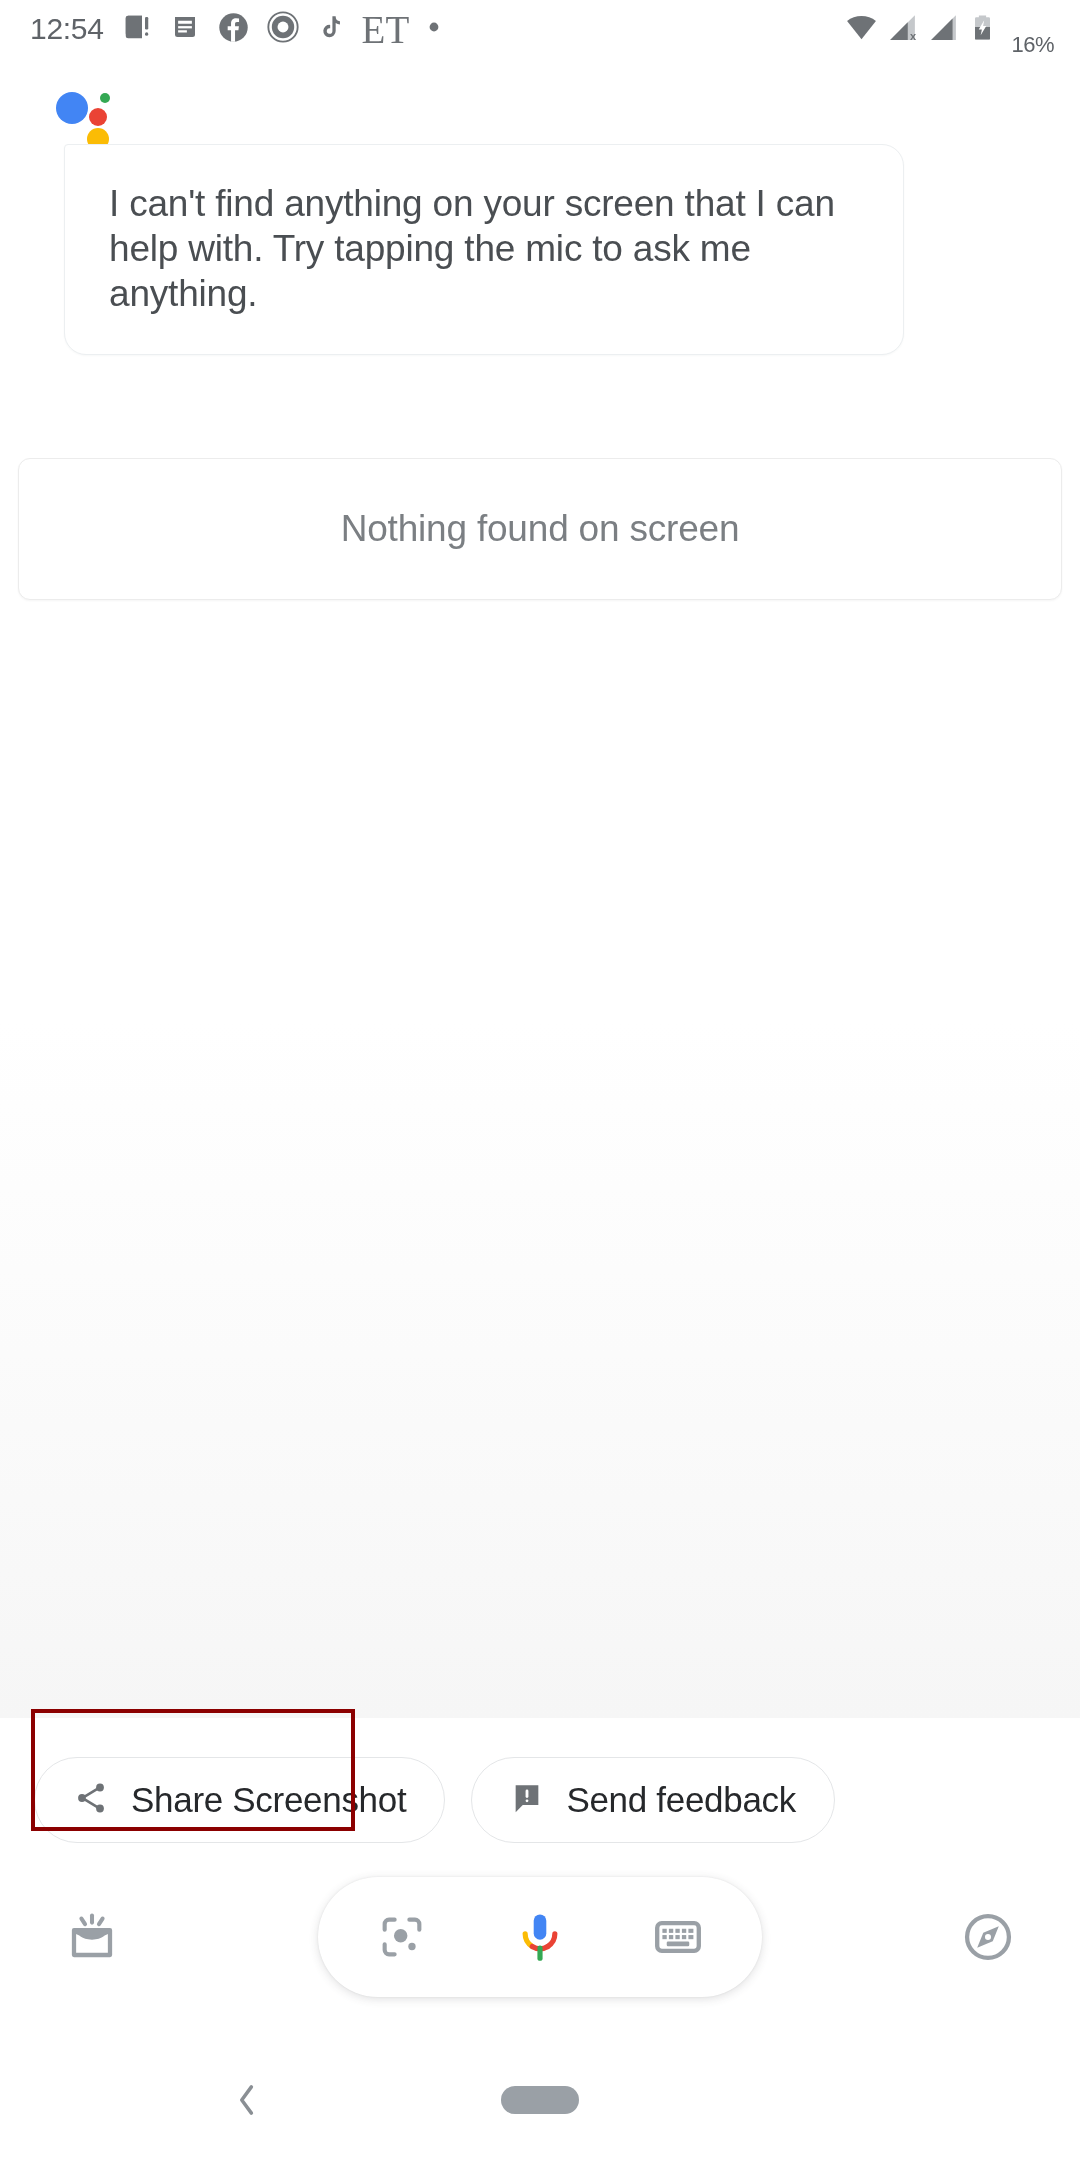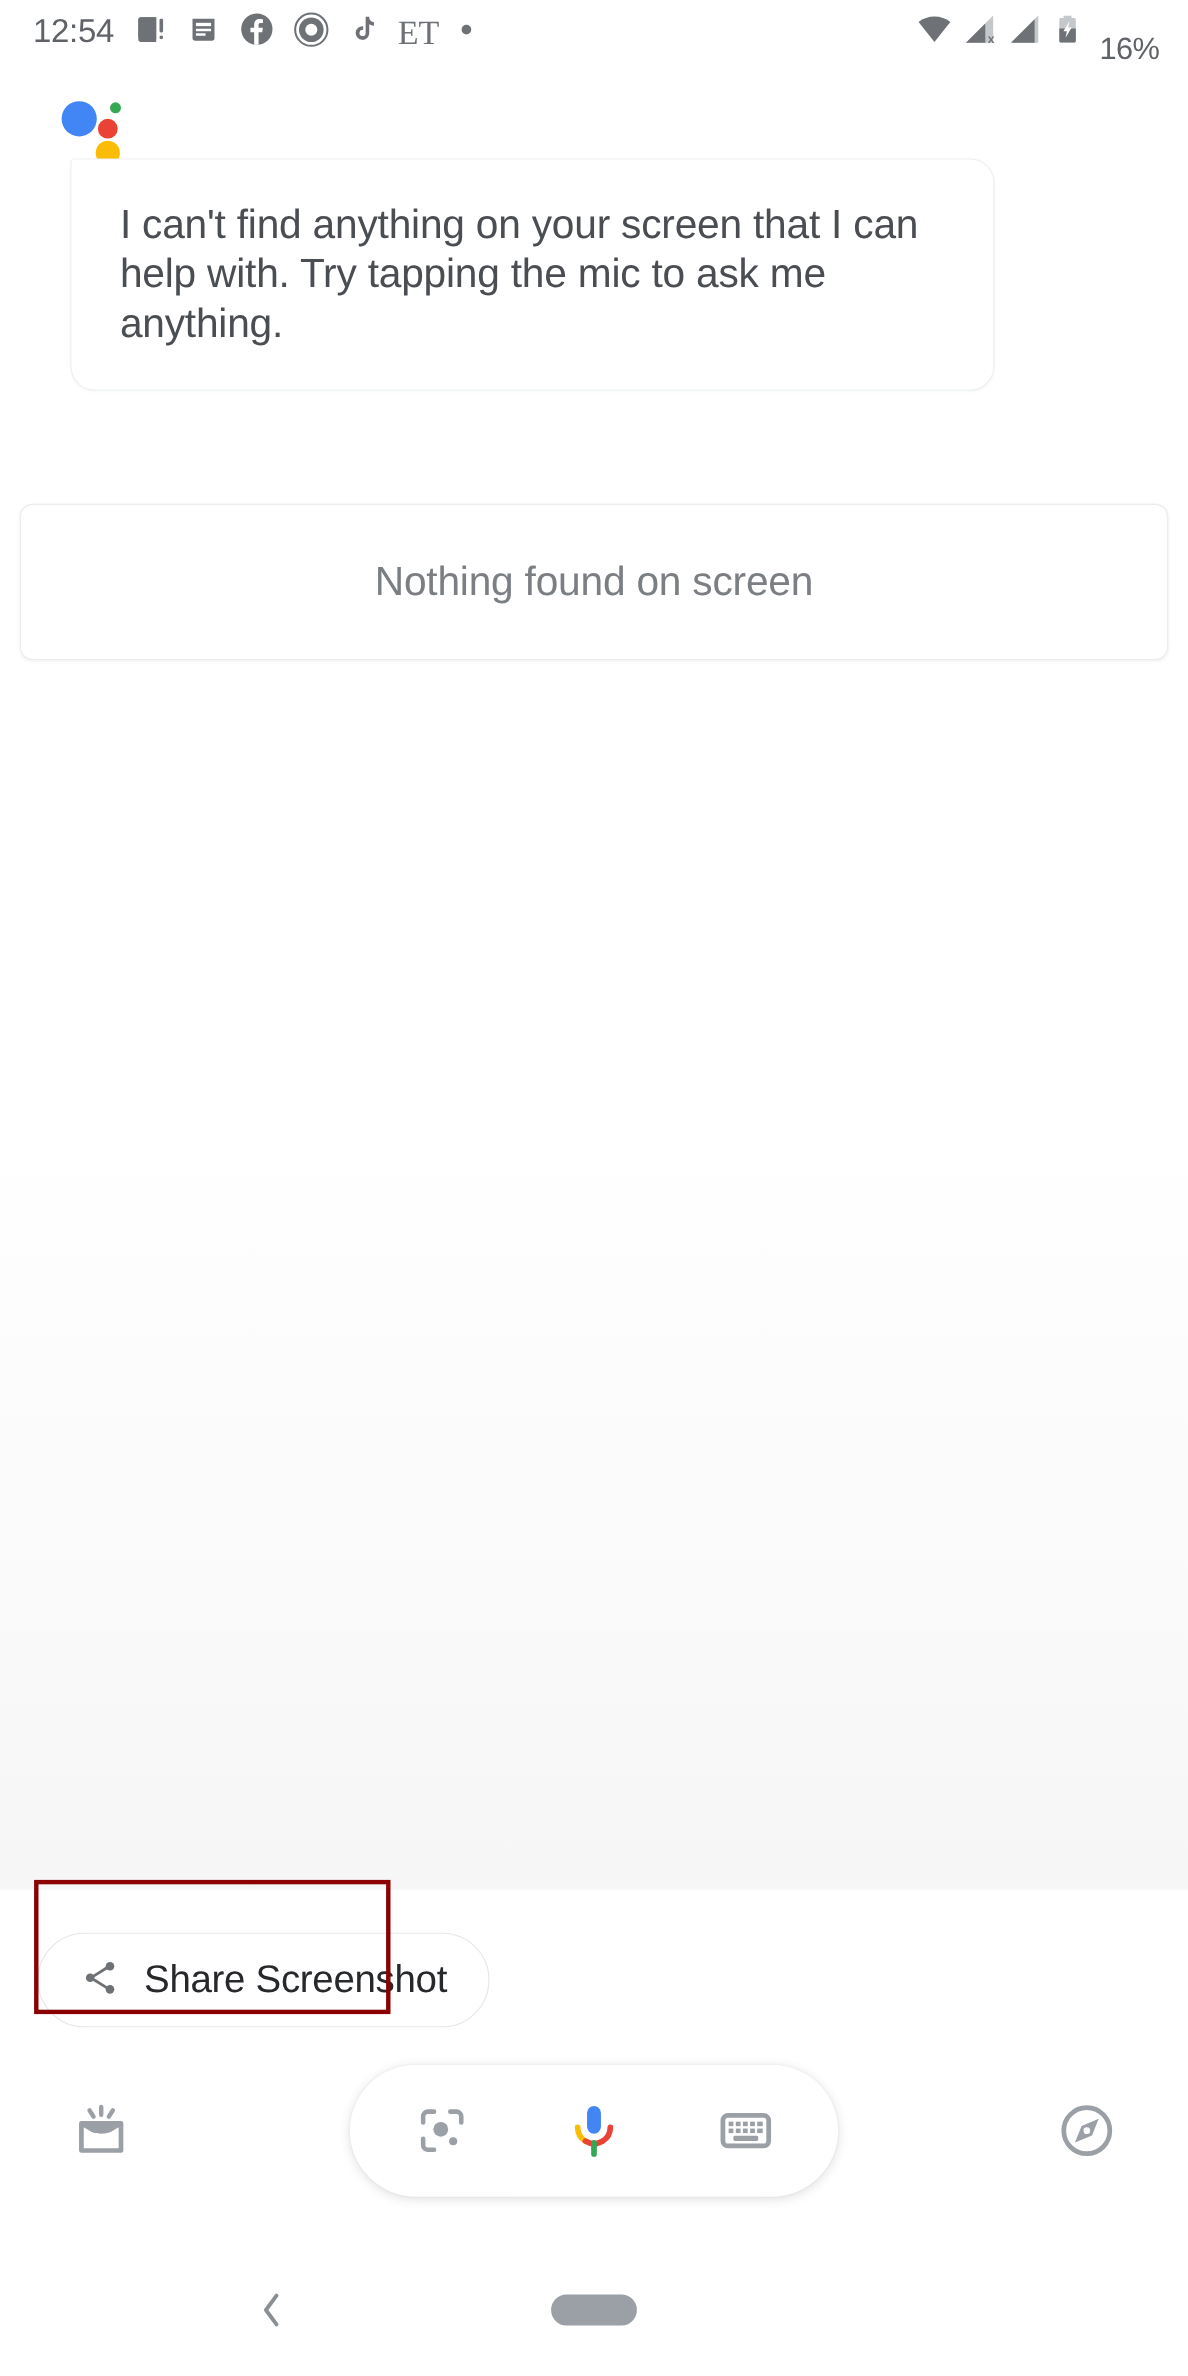--- a/index.html
+++ b/index.html
@@ -38,21 +38,21 @@
     color: #5f6368;
     letter-spacing: -0.3px;
     font-family: "Liberation Sans", sans-serif;
   }
   .status-right {
     display: flex;
     align-items: center;
     gap: 8px;
   }
   .battery-pct {
-    font-size: 28px;
+    font-size: 22px;
     color: #5f6368;
     margin-left: 6px;
     letter-spacing: -0.5px;
     margin-top: 32px;
   }
   .sbi { display: block; }
 
   
   .assistant-stage {
     position: absolute;
@@ -262,21 +262,21 @@
         <circle cx="12" cy="12" r="4.1" fill="#ffffff"></circle>
       </svg>
     </span>
 
     <span class="sbi">
       <svg width="27" height="27" viewBox="0 0 24 24">
         <path fill="#6e7276" d="M16.6 2h-2.9v13.1a2.5 2.5 0 1 1-2-2.45V9.7a5.5 5.5 0 1 0 4.9 5.47V8.1a6.6 6.6 0 0 0 3.8 1.2V6.35a3.85 3.85 0 0 1-3.8-3.8z"></path>
       </svg>
     </span>
 
-    <span class="sbi" style="font-family:'Liberation Serif',serif;font-size:31px;color:#6e7276;line-height:1;">ET</span>
+    <span class="sbi" style="font-family:'Liberation Serif',serif;font-size:39px;color:#6e7276;line-height:1;">ET</span>
 
     <span class="sbi">
       <svg width="14" height="14" viewBox="0 0 14 14">
           <circle cx="7" cy="7" r="4.4" fill="#6e7276"></circle>
         </svg>
     </span>
   </div>
 
   <div class="status-right">
     <span class="sbi">
@@ -340,20 +340,30 @@
           <circle cx="6" cy="12" r="2.6" fill="#6e7276" stroke="none"></circle>
           <circle cx="18" cy="19" r="2.6" fill="#6e7276" stroke="none"></circle>
           <line x1="8.3" y1="10.8" x2="15.7" y2="6.2"></line>
           <line x1="8.3" y1="13.2" x2="15.7" y2="17.8"></line>
         </g>
       </svg>
     </span>
     <span class="chip-label">Share Screenshot</span>
   </div>
 
+  <div class="chip">
+    <span>
+      <svg width="34" height="34" viewBox="0 0 24 24">
+        <path fill="#6e7276" d="M4 3h16v14H9l-5 5V3z"></path>
+        <rect fill="#ffffff" x="11" y="6" width="2" height="6" rx="1"></rect>
+        <rect fill="#ffffff" x="11" y="13" width="2" height="2" rx="1"></rect>
+      </svg>
+    </span>
+    <span class="chip-label">Send feedback</span>
+  </div>
 </div>
 
 <div class="chip-highlight"></div>
 
 <div class="bottom-bar">
 
   <div class="edge-btn">
     <svg width="54" height="54" viewBox="0 0 24 24">
       <g stroke="#9aa0a6" stroke-width="1.8" stroke-linecap="round">
         <line x1="12" y1="2.4" x2="12" y2="5.6"></line>

